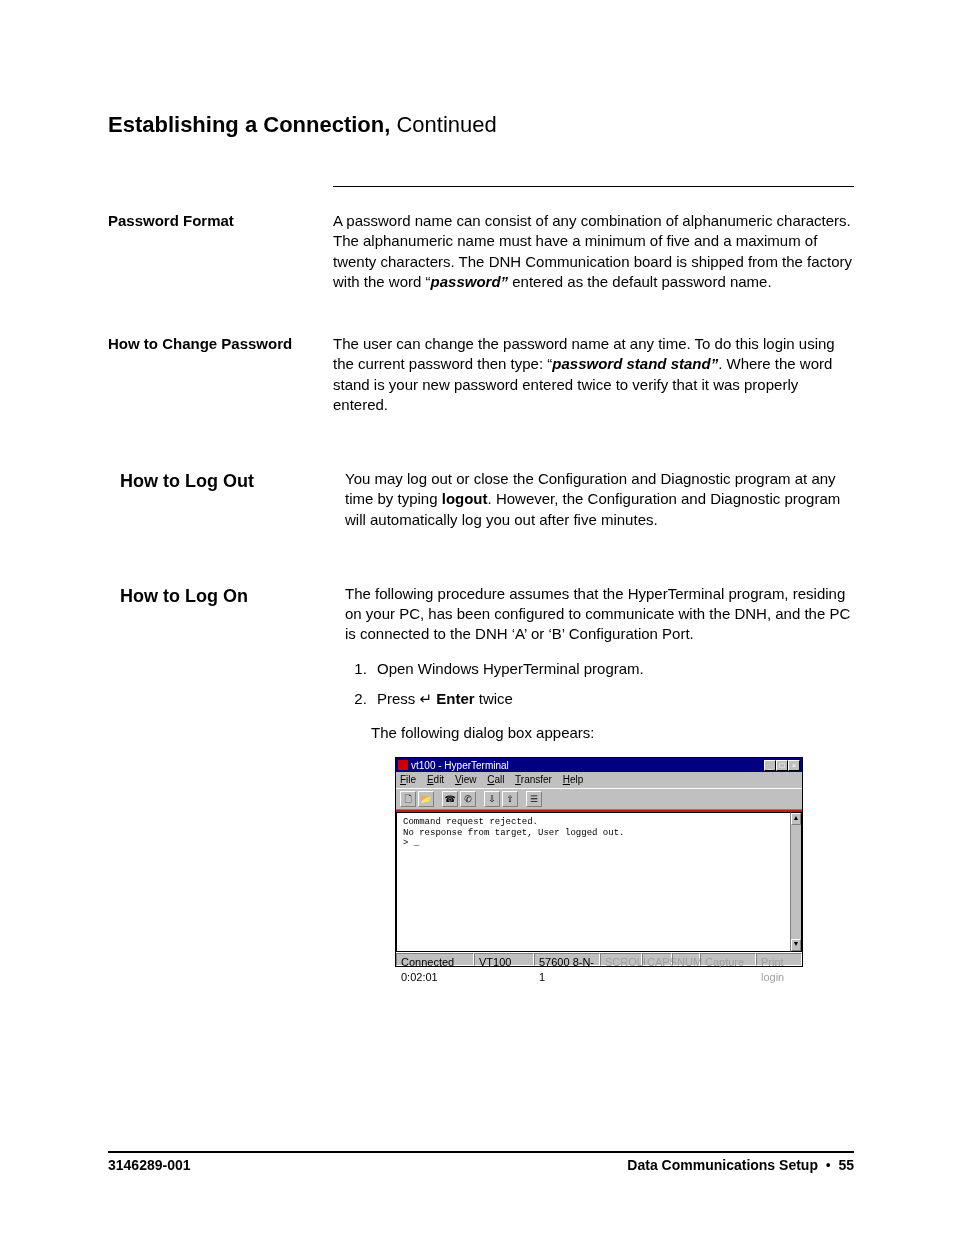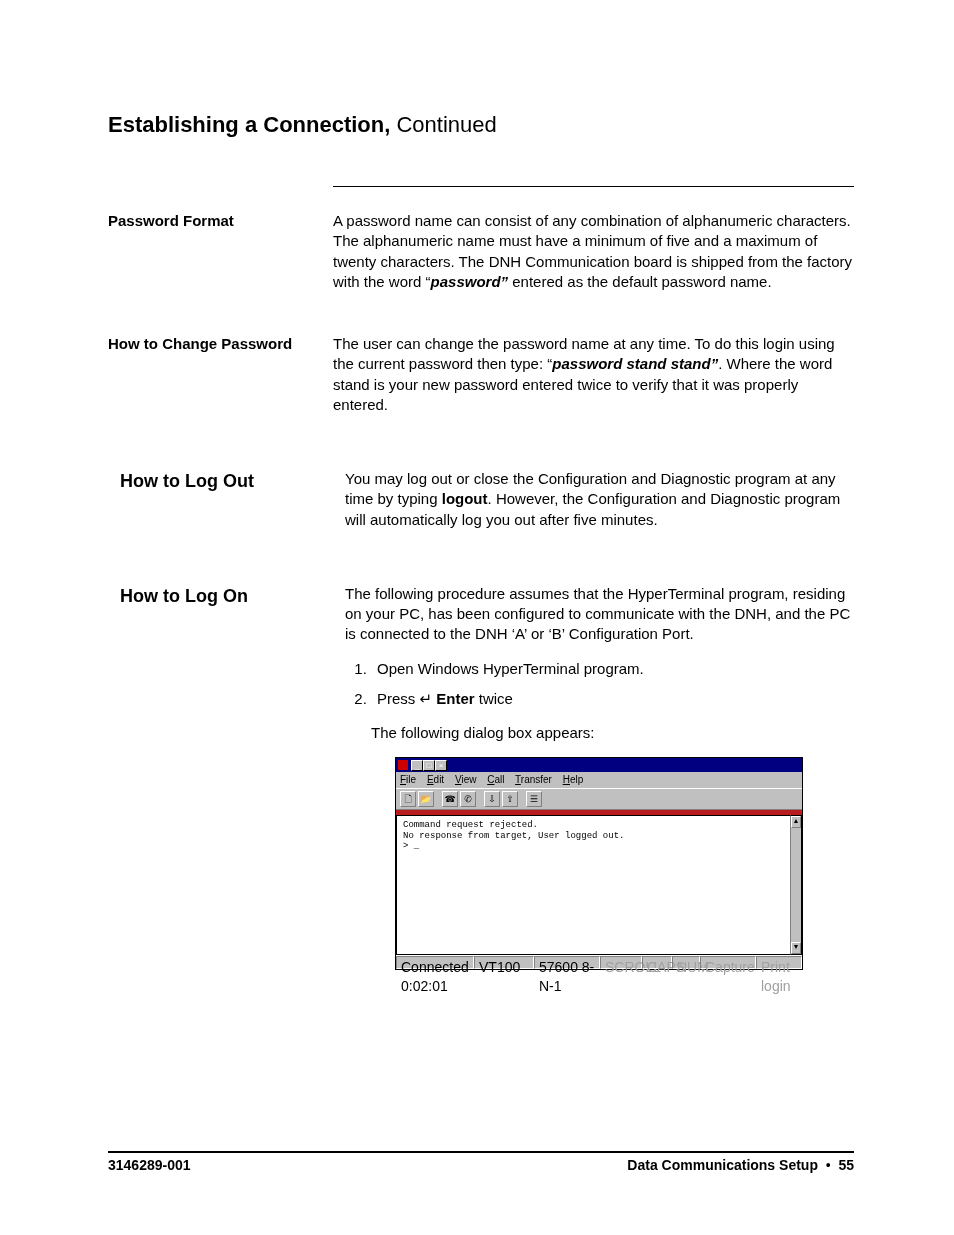--- a/index.html
+++ b/index.html
@@ -101,21 +101,21 @@
     background:#c0c0c0;
     border:1px solid #808080;
     border-top-color:#fff; border-left-color:#fff;
     box-sizing:border-box;
     display:flex; align-items:center; justify-content:center;
     font-size:9px;
   }
   .ht-tgap { width:4px; }
   .ht-client {
     display:flex;
-    border-top:5px solid #b91c1c;
+    border-top:2px solid #b91c1c;
   }
   .ht-term {
     flex:1;
     background:#fff;
     height:140px;
     border:1px solid #000;
     border-right:none;
     box-sizing:border-box;
     padding:4px 6px;
     font-family:"Courier New", monospace;
@@ -133,21 +133,21 @@
     box-sizing:border-box;
     display:flex; flex-direction:column; justify-content:space-between;
   }
   .ht-sb {
     height:10px; background:#c0c0c0;
     border:1px solid #808080; border-top-color:#fff; border-left-color:#fff;
     font-size:7px; text-align:center; line-height:8px;
   }
   .ht-status {
     display:flex;
-    font-size:14px;
+    font-size:11px;
     border-top:1px solid #fff;
     background:#c0c0c0;
   }
   .ht-stat {
     border:1px solid #808080;
     border-top-color:#808080; border-left-color:#808080;
     border-right-color:#fff; border-bottom-color:#fff;
     padding:1px 4px;
     height:13px;
     box-sizing:border-box;
@@ -225,20 +225,21 @@
           <li>Open Windows HyperTerminal program.</li>
           <li>
             <span>Press ↵ </span><b>Enter</b><span> twice</span>
           </li>
         </ol>
         <p style="margin-left:26px">The following dialog box appears:</p>
 
         <div class="ht-window">
           <div class="ht-title">
             <span class="ht-title-icon"></span>
+            <span class="ht-title-text">vt100 - HyperTerminal</span>
             <span class="ht-ctl">
               <span>_</span>
               <span>□</span>
               <span>×</span>
             </span>
           </div>
           <div class="ht-menu">
             <span><u>F</u>ile</span>
             <span><u>E</u>dit</span>
             <span><u>V</u>iew</span>

